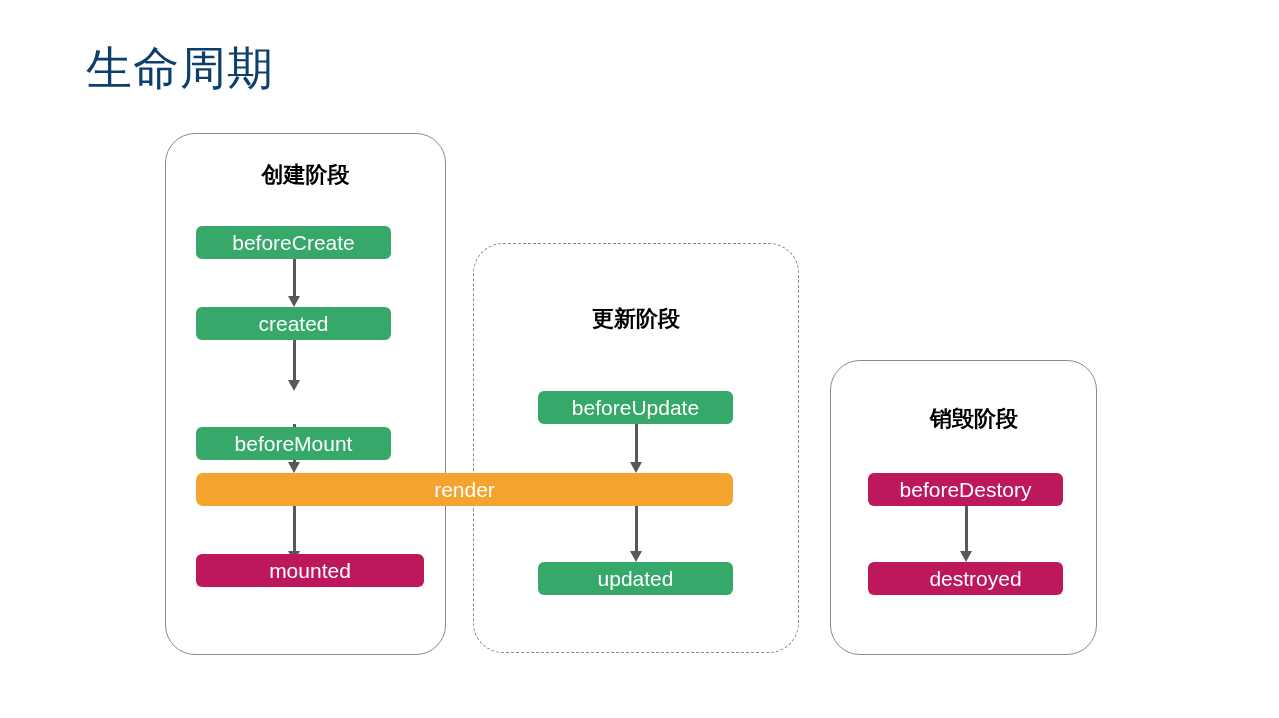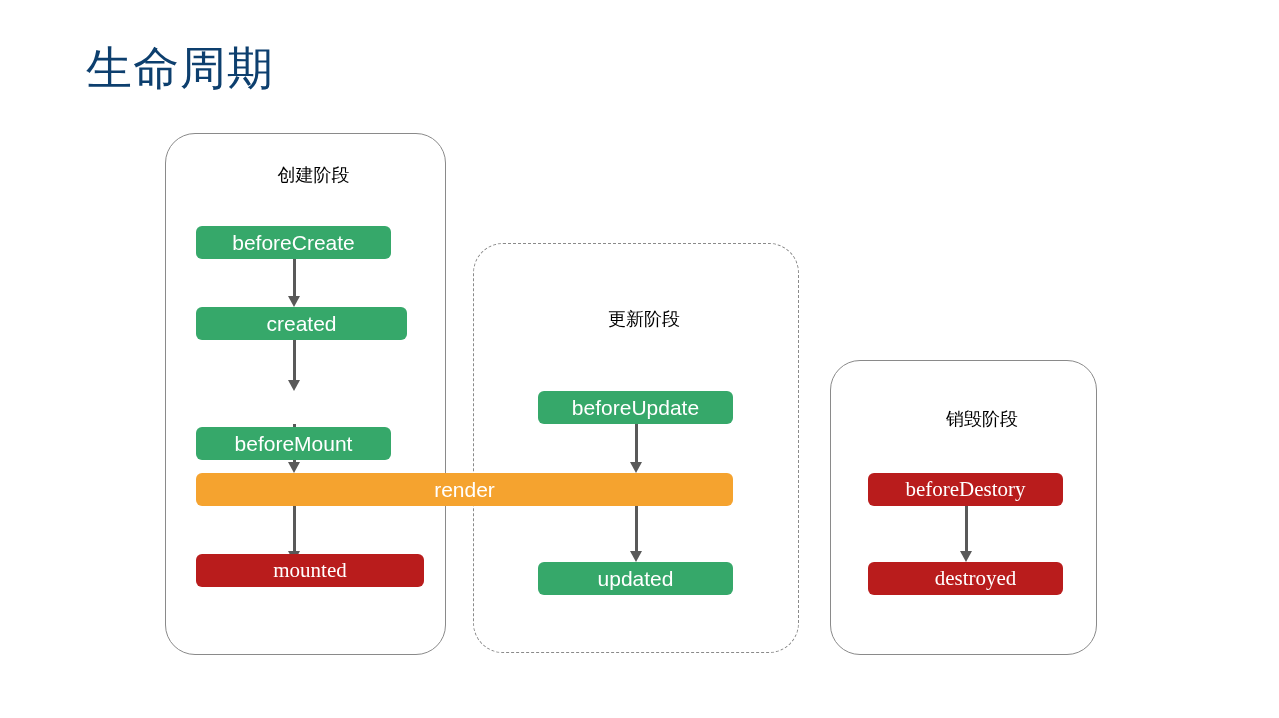--- a/index.html
+++ b/index.html
@@ -46,44 +46,43 @@
   }
   .phase-group.solid {
     border: 1px solid #8a8a8a;
   }
   .phase-group.dashed {
     border: 1px dashed #8a8a8a;
   }
 
   .phase-label {
     position: absolute;
-    font-size: 18px;
-    font-weight: normal;
+    font-size: 22px;
+    font-weight: bold;
     color: #000000;
     white-space: nowrap;
     text-align: center;
     line-height: 22px;
-    padding-left: 8px;
   }
 
   
   .hook-box {
     position: absolute;
     box-sizing: border-box;
     border-radius: 6px;
     color: #ffffff;
     font-size: 21px;
     line-height: 33px;
     text-align: center;
     white-space: nowrap;
     overflow: hidden;
   }
   .hook-box.green  { background: #36a86a; }
-  .hook-box.red    { background: #b91c1c; font-family: Liberation Serif, serif; }
-  .hook-box.orange { background: #f5a32f; }
+  .hook-box.red    { background: #be185d; }
+  .hook-box.orange { background: #f5a32f; border-radius: 7px; }
 
   
   .arrow {
     position: absolute;
   }
   .arrow .shaft {
     position: absolute;
     left: 50%;
     top: 0;
     width: 3px;
@@ -142,21 +141,21 @@
         <div class="shaft" style="height: 47px;"></div>
         <div class="head"></div>
       </div>
       <div class="arrow" style="left: 959px; top: 506px; width: 14px; height: 56px;">
         <div class="shaft" style="height: 47px;"></div>
         <div class="head"></div>
       </div>
     </div>
   <div id="hooks-layer">
       <div class="hook-box green" style="left: 196px; top: 226px; width: 195px; height: 33px;">beforeCreate</div>
-      <div class="hook-box green" style="left: 196px; top: 307px; width: 211px; height: 33px;">created</div>
+      <div class="hook-box green" style="left: 196px; top: 307px; width: 195px; height: 33px;">created</div>
       <div class="hook-box green" style="left: 196px; top: 391px; width: 195px; height: 33px; margin-top: 36px;">beforeMount</div>
       <div class="hook-box orange" style="left: 196px; top: 473px; width: 537px; height: 33px;">render</div>
       <div class="hook-box red" style="left: 196px; top: 554px; width: 228px; height: 33px;">mounted</div>
       <div class="hook-box green" style="left: 538px; top: 391px; width: 195px; height: 33px;">beforeUpdate</div>
       <div class="hook-box green" style="left: 538px; top: 562px; width: 195px; height: 33px;">updated</div>
       <div class="hook-box red" style="left: 868px; top: 473px; width: 195px; height: 33px;">beforeDestory</div>
       <div class="hook-box red" style="left: 868px; top: 562px; width: 195px; height: 33px; padding-left: 20px;">destroyed</div>
     </div>
 
 </div>

